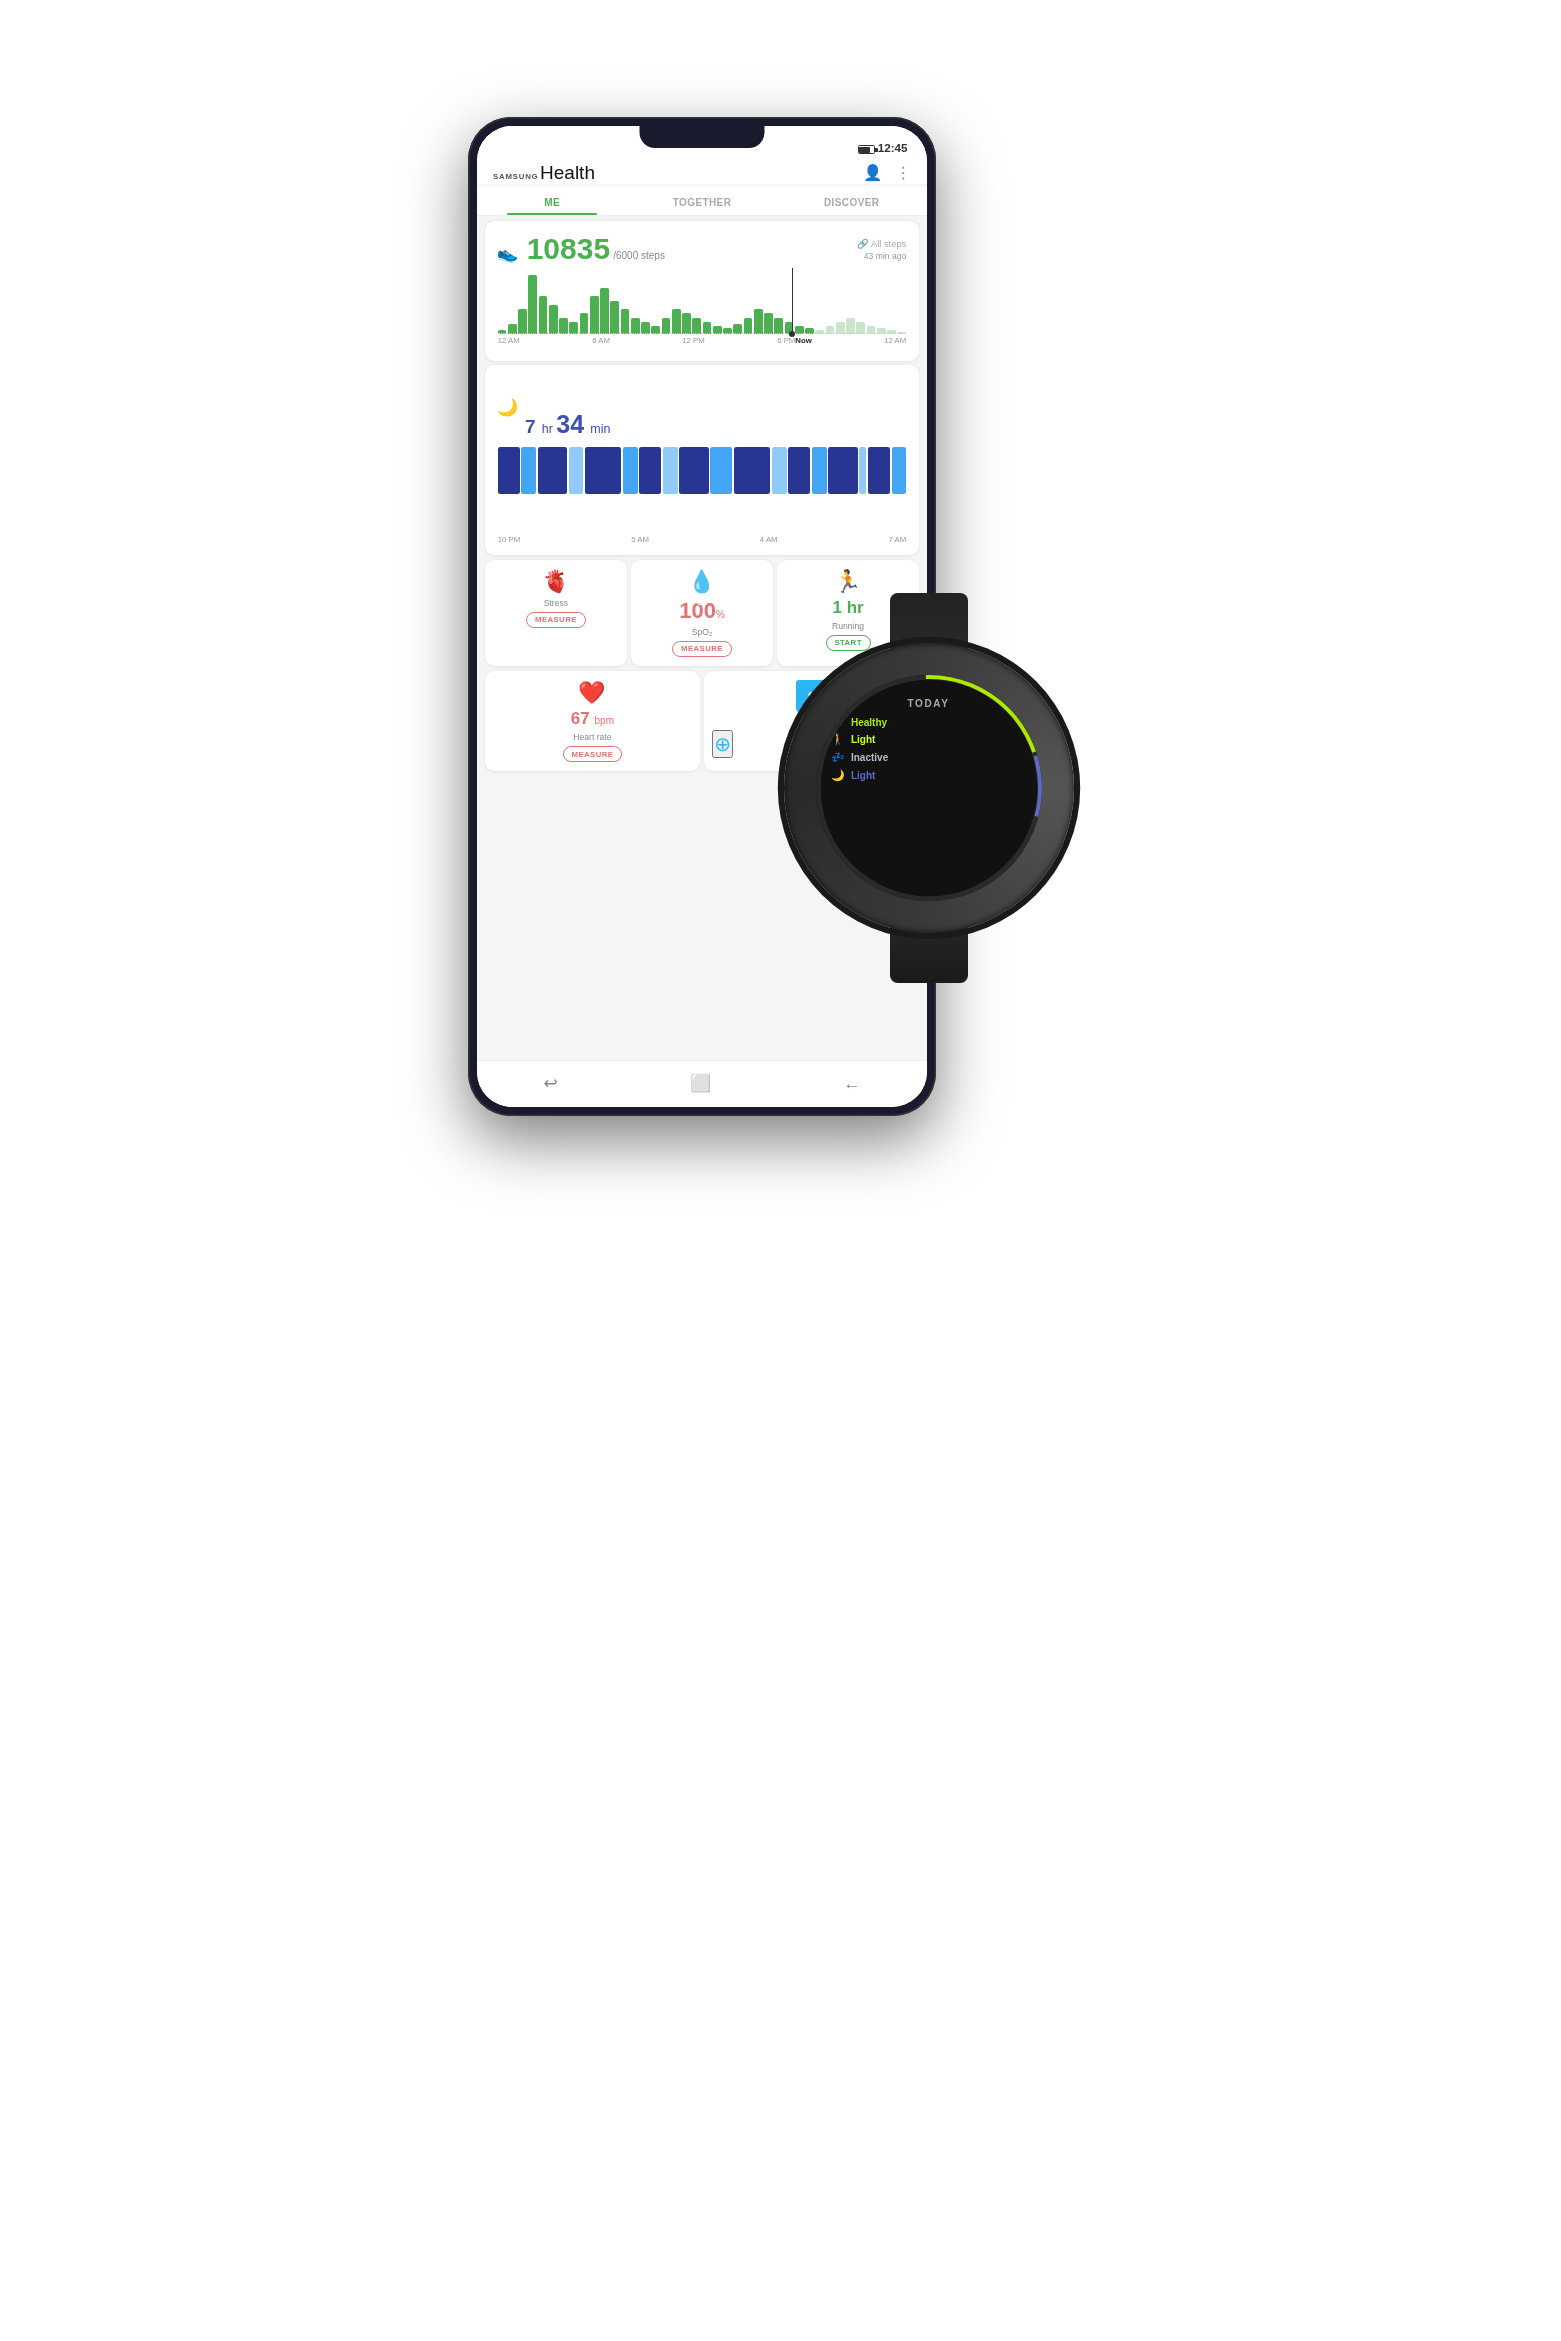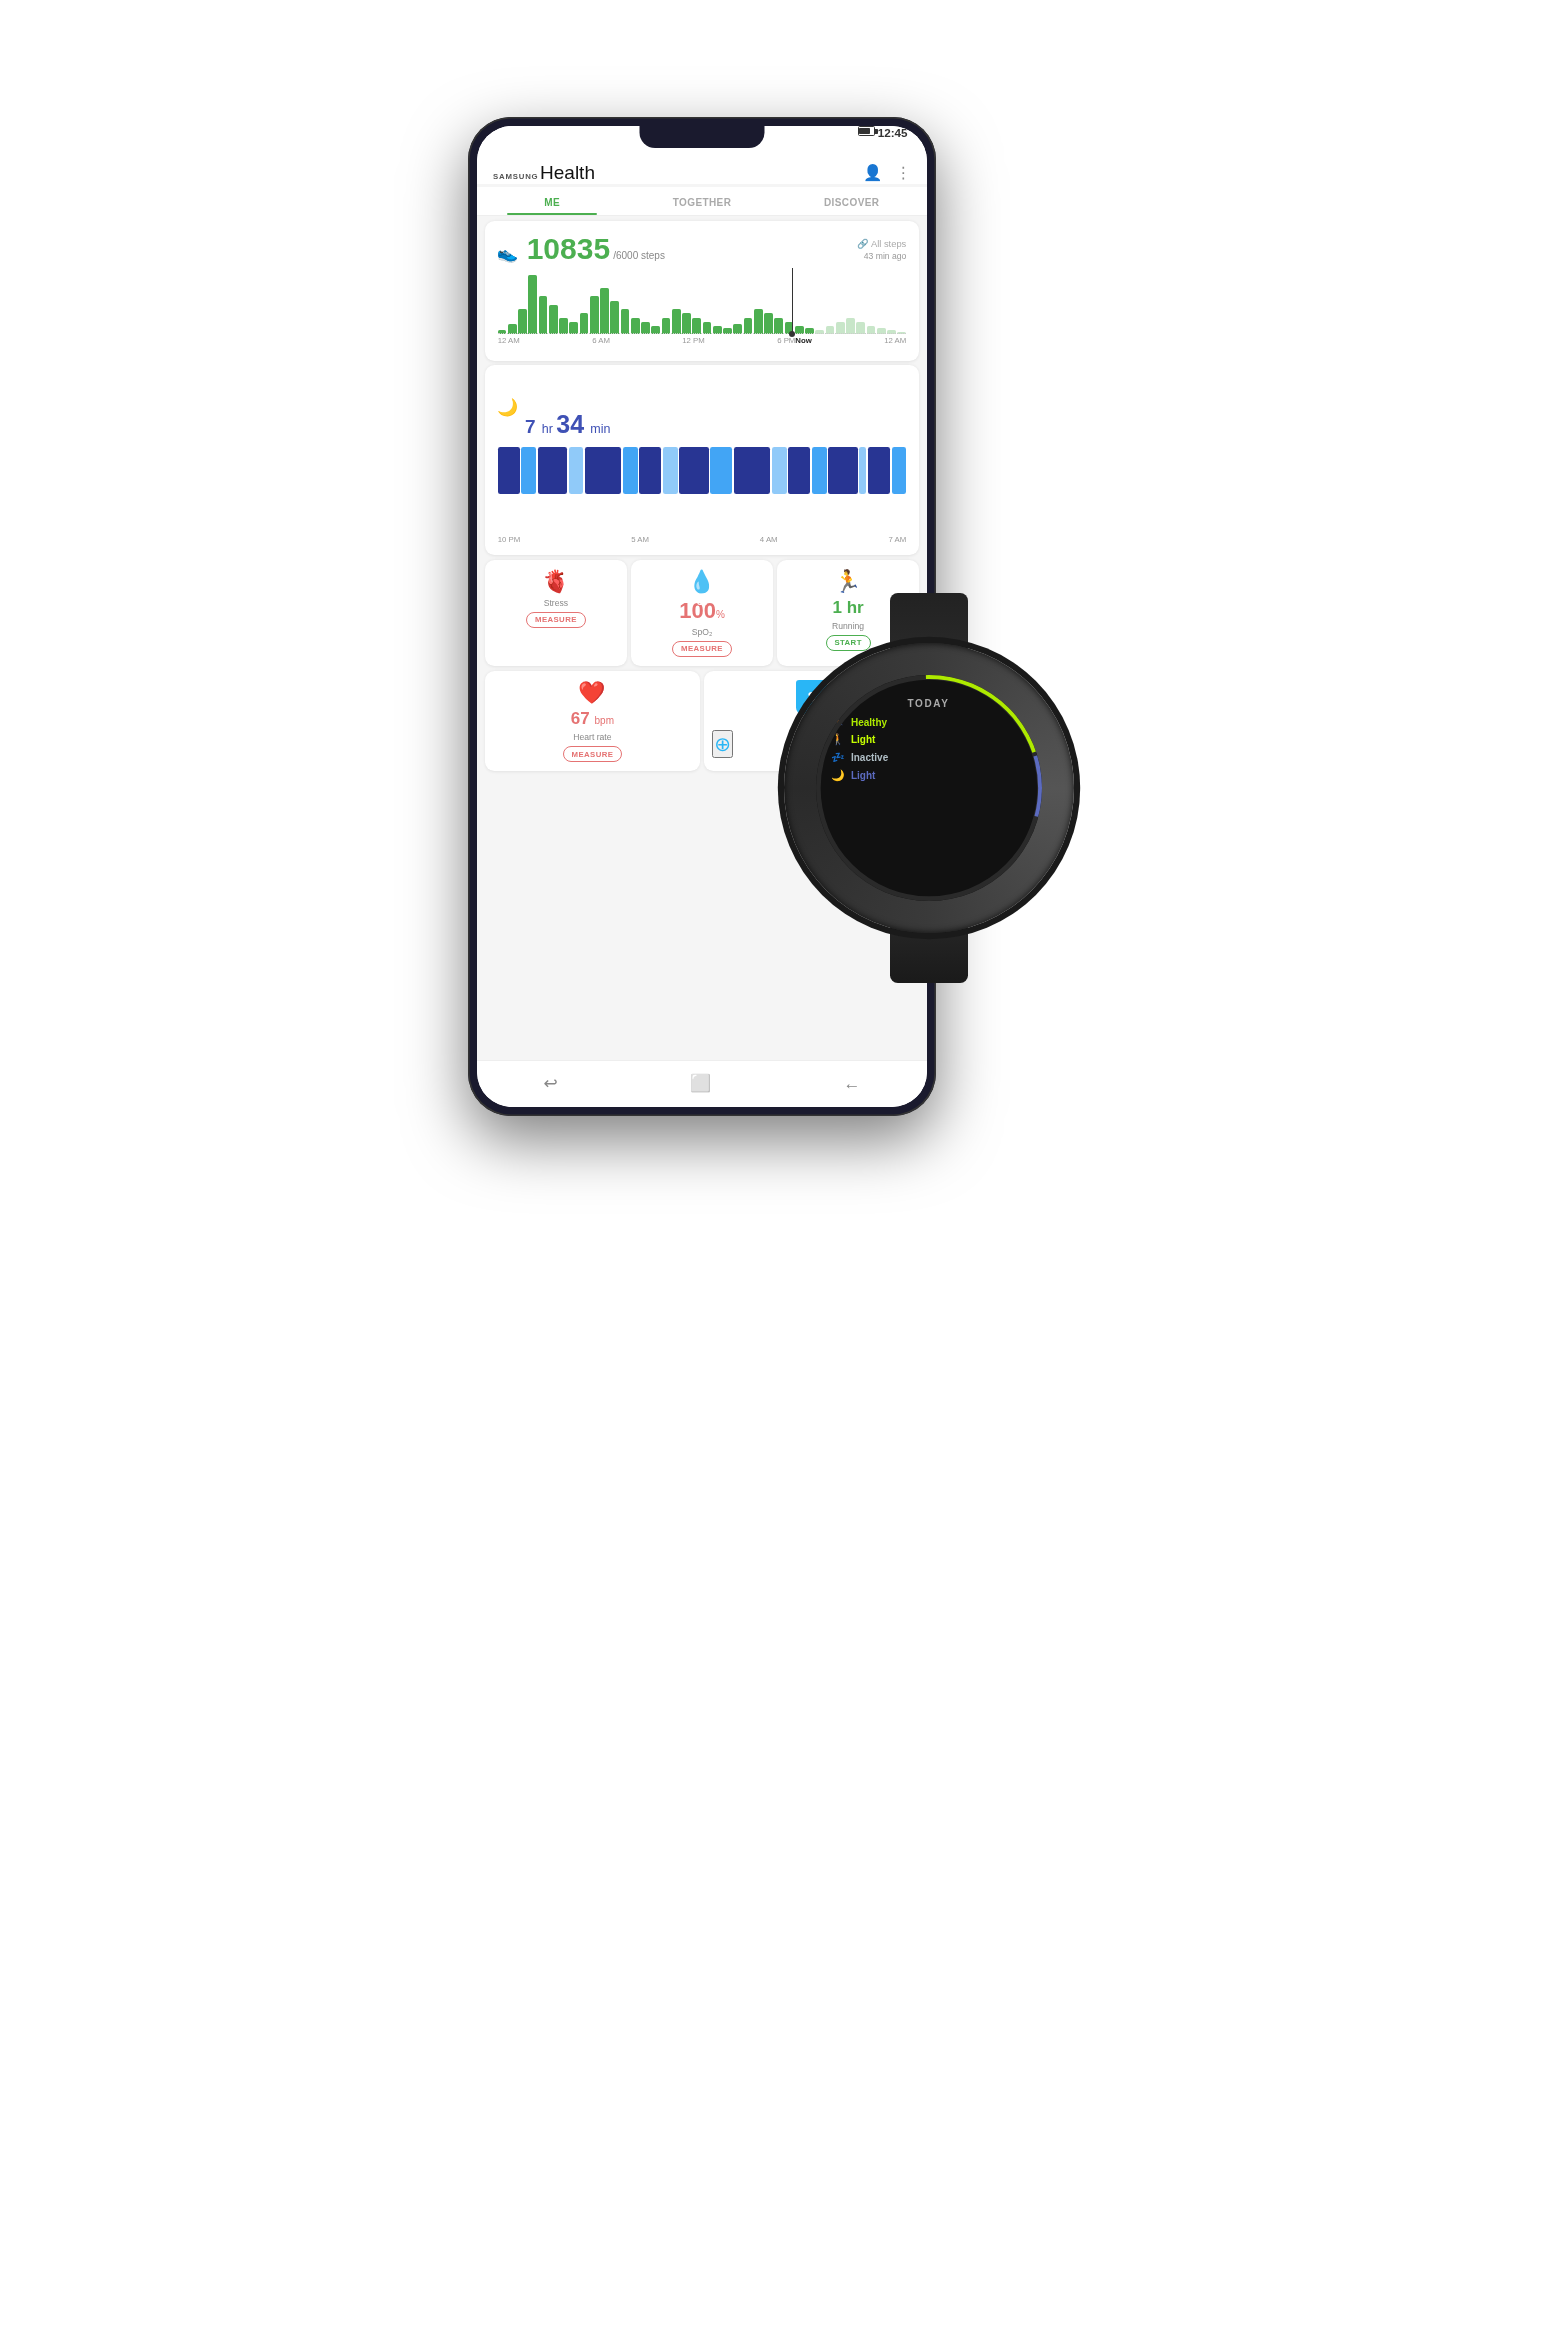--- a/index.html
+++ b/index.html
@@ -57,21 +57,21 @@
       background: #f5f5f5;
       overflow: hidden;
       border-radius: 35px;
     }
 
     
     .status-bar {
       height: 28px;
       background: white;
       display: flex;
-      align-items: flex-start;
+      align-items: flex-end;
       justify-content: flex-end;
       padding: 0 19px;
       font-size: 10px;
       font-weight: 600;
       color: #333;
     }
     .status-bar .time { font-size: 11.7px; font-weight: 700; }
     .battery-icon {
       width: 17px; height: 9.4px;
       border: 1.6px solid #333;

